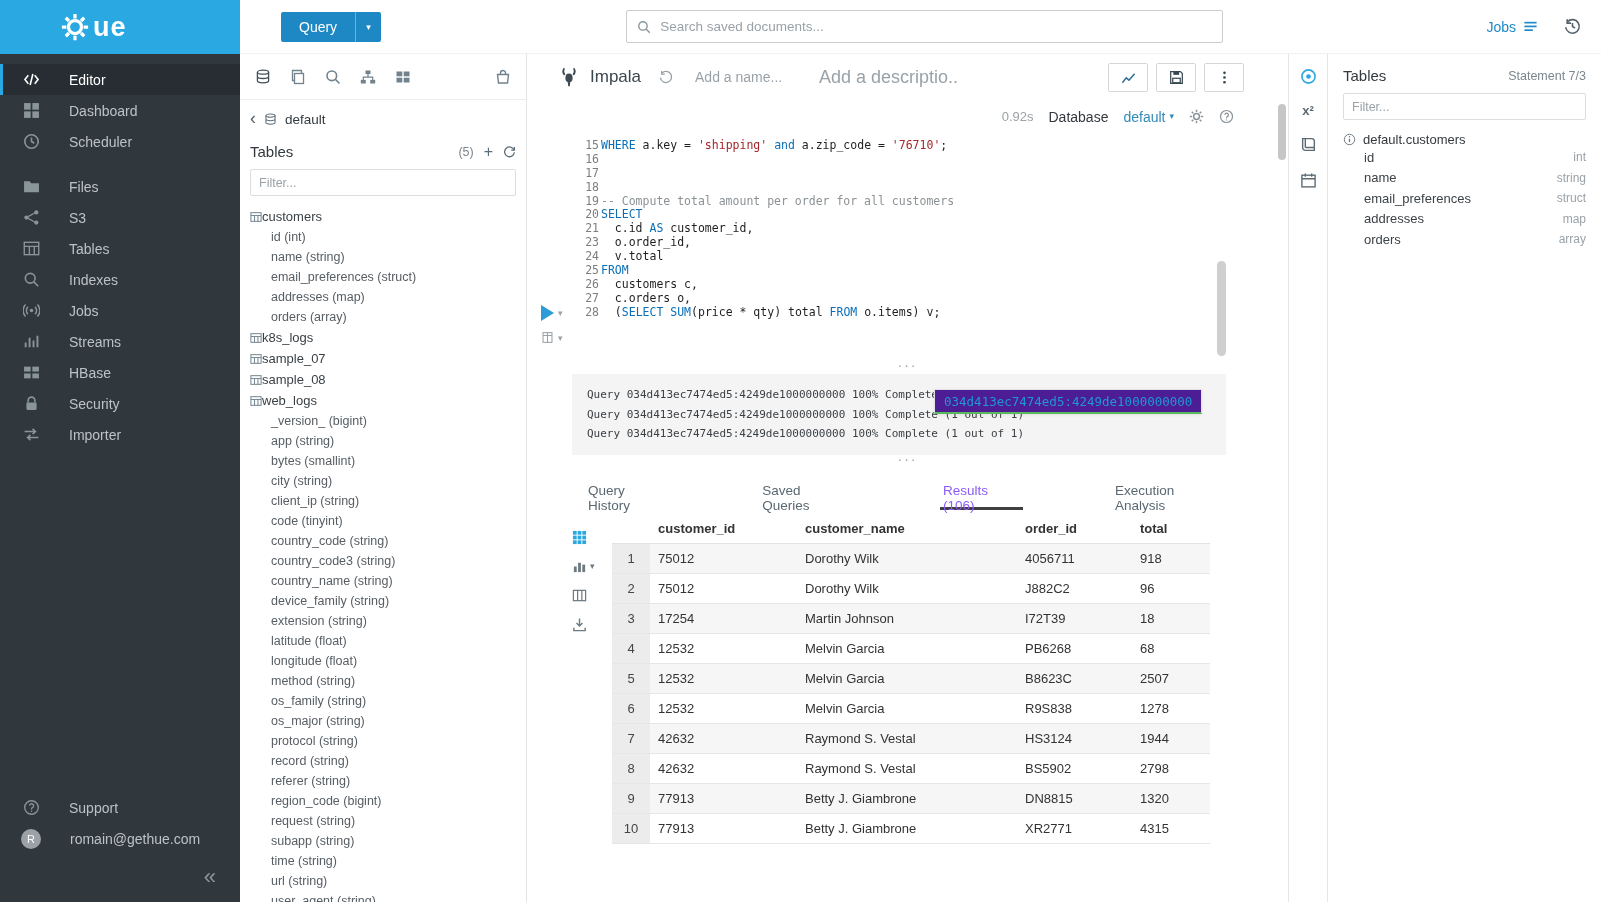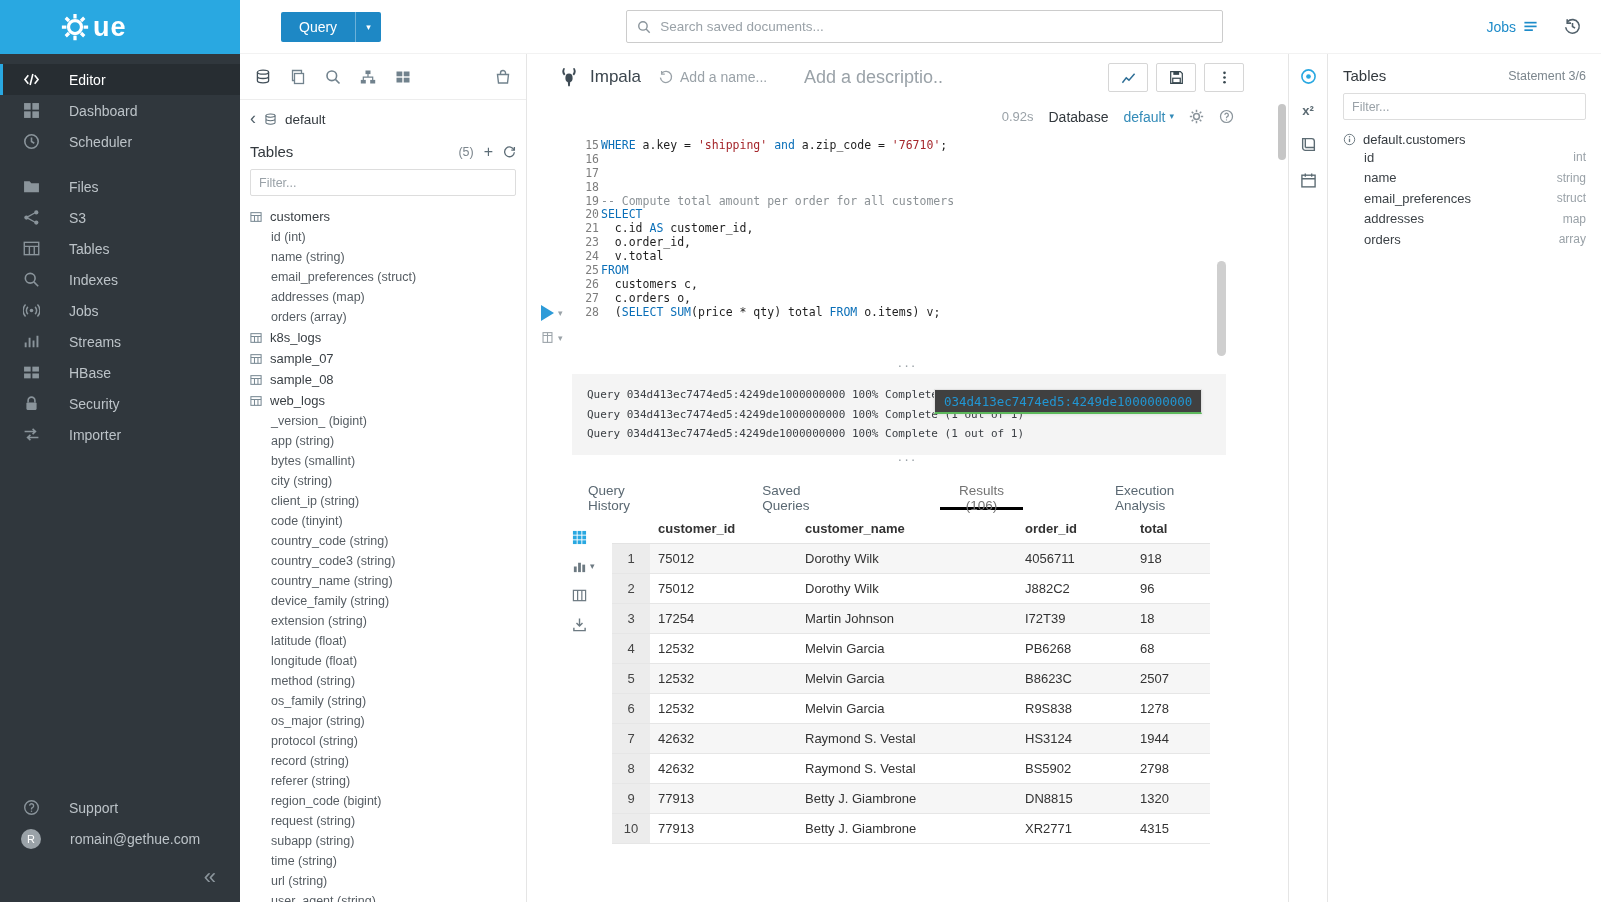--- a/index.html
+++ b/index.html
@@ -53,32 +53,32 @@
   .crumb .ic { width:13px; height:13px; color:#5d6d77; }
   .crumb-label { font-size:13.5px; color:#33393e; }
   .tables-hdr { display:flex; align-items:center; margin-top:16px; }
   .tables-title { font-size:15px; color:#33393e; }
   .tables-hdr-right { margin-left:auto; display:flex; align-items:center; gap:10px; color:#5d6d77; }
   .tables-count { font-size:12.5px; color:#7c868d; }
   .plus-btn { font-size:16px; cursor:pointer; line-height:1; }
   .refresh-btn { width:13px; height:13px; cursor:pointer; }
   .filter-input { margin-top:9px; width:100%; height:27px; border:1px solid #ddd; border-radius:2px; padding:0 8px; font-size:12.5px; font-family:inherit; color:#333; outline:none; }
   .table-list { margin-top:10px; }
-  .tbl-row { height:21px; display:flex; align-items:center; gap:8px; cursor:pointer; }
+  .tbl-row { height:21px; display:flex; align-items:center; cursor:pointer; }
   .tbl-row .ic { width:12px; height:12px; color:#7a8a94; flex-shrink:0; }
   .tbl-name { font-size:13px; color:#393f44; }
   .col-row { height:20px; line-height:20px; padding-left:21px; font-size:12.5px; color:#565d63; cursor:pointer; white-space:nowrap; overflow:hidden; }
 
   
   .main { flex:1; min-width:0; position:relative; display:flex; flex-direction:column; overflow:hidden; background:#fff; }
   .snippet-header { height:46px; flex-shrink:0; display:flex; align-items:center; padding:0 44px 0 30px; }
   .engine-ic { width:24px; height:24px; color:#3e4b55; }
   .engine-name { font-size:17px; color:#3c464e; margin-left:9px; }
   .snippet-history { width:14px; height:14px; color:#9aa2a8; margin-left:18px; cursor:pointer; }
-  .name-input { border:none; outline:none; margin-left:7px; width:118px; font-size:14px; font-family:inherit; color:#333; }
+  .name-input { border:none; outline:none; margin-left:22px; width:118px; font-size:14px; font-family:inherit; color:#333; }
   .desc-input { border:none; outline:none; margin-left:6px; width:140px; font-size:18px; font-family:inherit; color:#333; }
   .hdr-buttons { margin-left:auto; display:flex; gap:8px; }
   .hdr-btn { width:40px; height:29px; border:1px solid #d6d6d6; border-radius:2px; background:#fff; display:flex; align-items:center; justify-content:center; cursor:pointer; }
   .hdr-btn .ic { width:15px; height:15px; color:#37474f; }
   .hdr-btn.chart .ic { color:#2e6e96; }
   .snippet-toolbar { height:33px; flex-shrink:0; display:flex; align-items:center; justify-content:flex-end; padding-right:54px; gap:15px; }
   .exec-time { color:#9aa2a8; font-size:13px; }
   .db-label { color:#33393e; font-size:14px; }
   .db-value { color:#338bb8; font-size:14px; display:flex; align-items:center; gap:4px; cursor:pointer; }
   .caret { font-size:9px; line-height:1; }
@@ -99,25 +99,25 @@
   .fmt-btn { display:flex; align-items:center; gap:4px; color:#9aa2a8; cursor:pointer; }
   .fmt-btn .ic { width:13px; height:13px; }
   .editor-scrollbar { position:absolute; right:62px; top:128px; width:9px; height:95px; background:#cfcfcf; border-radius:5px; cursor:pointer; }
   .main-scrollbar { position:absolute; right:2px; top:50px; width:8px; height:56px; background:#c6c6c6; border-radius:4px; cursor:pointer; }
 
   .resize-handle { height:11px; flex-shrink:0; text-align:center; color:#9aa2a8; font-size:14px; line-height:9px; letter-spacing:2px; cursor:row-resize; }
   .resize-handle::before { content:"···"; }
 
   .log-block { margin:2px 62px 0 45px; background:#f4f4f4; padding:11px 15px; position:relative; flex-shrink:0; }
   .log-line { font-family:"DejaVu Sans Mono",monospace; font-size:11px; line-height:19.5px; color:#3c4045; white-space:pre; }
-  .log-overlay { position:absolute; left:362px; top:15px; height:25px; background:#404040; border:1px solid #e2e2e2; border-bottom:2px solid #5CB85C; color:#2196d3; font-family:"DejaVu Sans Mono",monospace; font-size:12.5px; display:flex; align-items:center; padding:0 9px; box-shadow:0 1px 3px rgba(0,0,0,.08); }
+  .log-overlay { position:absolute; left:362px; top:15px; height:25px; background:#4c1d95; border:1px solid #e2e2e2; border-bottom:2px solid #5CB85C; color:#2196d3; font-family:"DejaVu Sans Mono",monospace; font-size:12.5px; display:flex; align-items:center; padding:0 9px; box-shadow:0 1px 3px rgba(0,0,0,.08); }
 
   .tabs { margin:10px 62px 0 58px; height:34px; flex-shrink:0; display:flex; gap:89px; }
   .tab { font-size:13.5px; color:#5a6872; cursor:pointer; padding:7px 3px 9px; }
-  .tab.active { color:#737373; border-bottom:3px solid #000000;text-align:center; }
+  .tab.active { color:#8b5cf6; border-bottom:3px solid #404040; }
 
   .results { flex:1; min-height:0; display:flex; margin-top:4px; overflow:hidden; }
   .result-icons { margin-left:45px; width:40px; flex-shrink:0; display:flex; flex-direction:column; align-items:flex-start; gap:14px; padding-top:16px; color:#6d7a82; }
   .result-icons .ic { width:15px; height:15px; cursor:pointer; }
   .result-icons .ic.accent { color:#29A8E1; }
   .ri-chart { display:flex; align-items:center; gap:3px; cursor:pointer; }
   .results-table { border-collapse:collapse; table-layout:fixed; width:598px; align-self:flex-start; font-size:13px; color:#333; }
   .results-table th { font-weight:bold; text-align:left; padding:7px 8px; border-bottom:1px solid #e3e3e3; }
   .results-table td { padding:7px 8px; border-bottom:1px solid #e6e6e6; overflow:hidden; white-space:nowrap; }
   .results-table tbody tr:nth-child(odd) { background:#f6f6f6; }
@@ -742,21 +742,21 @@
             <svg viewBox="0 0 16 16" fill="none" stroke="currentColor" stroke-width="1.3">
               <rect x="1.8" y="3" width="12.4" height="11"></rect>
               <path d="M1.8 6.4h12.4M5 1.5v3M11 1.5v3"></path>
             </svg>
           </span>
       </section>
 
       <section class="right-assist">
         <div class="ra-header">
           <span class="ra-title">Tables</span>
-          <span class="ra-statement">Statement 3/6</span>
+          <span class="ra-statement">Statement 7/3</span>
         </div>
         <input class="filter-input ra-filter" placeholder="Filter..." style="">
         <div class="ra-table-row">
           <span class="ic">
               <svg viewBox="0 0 16 16" fill="none" stroke="currentColor" stroke-width="1.2">
                 <circle cx="8" cy="8" r="6.4"></circle>
                 <path d="M8 7v4.2" stroke-width="1.6"></path>
                 <circle cx="8" cy="4.6" r=".9" fill="currentColor" stroke="none"></circle>
               </svg>
             </span>

